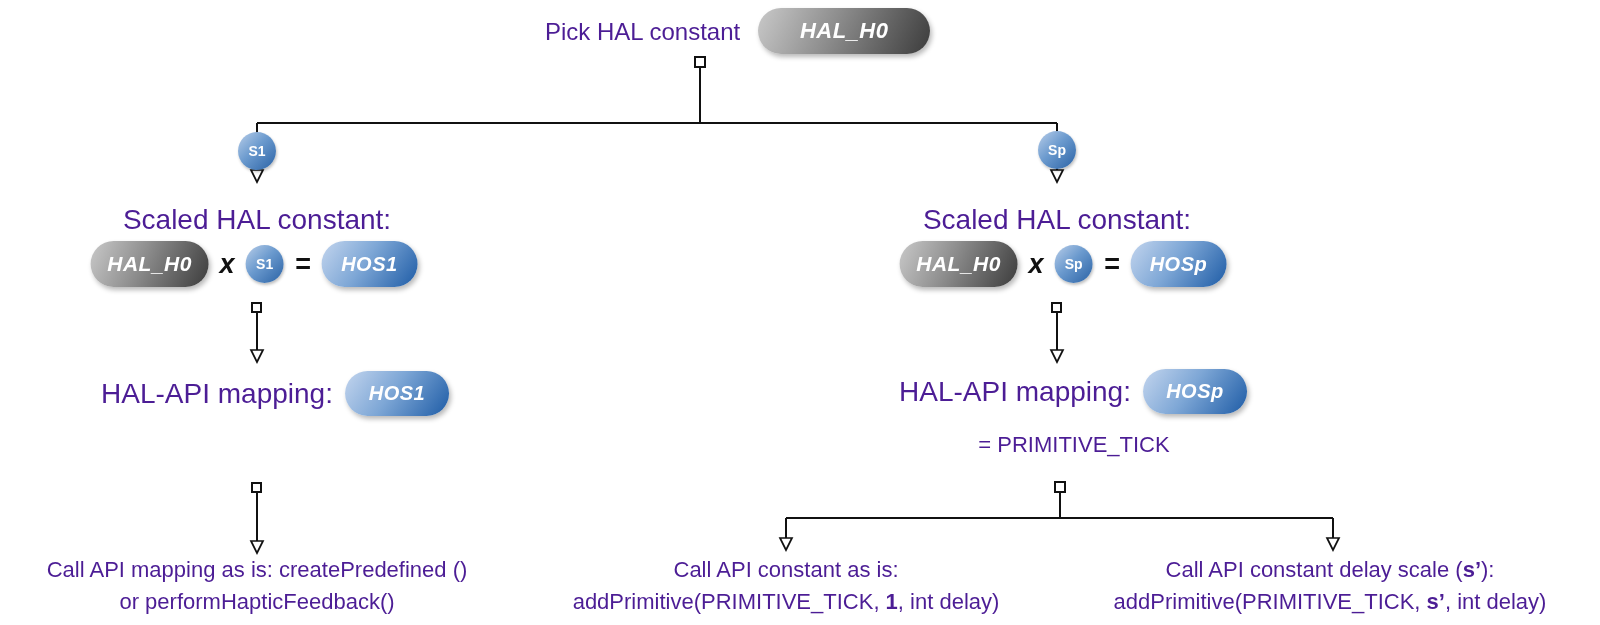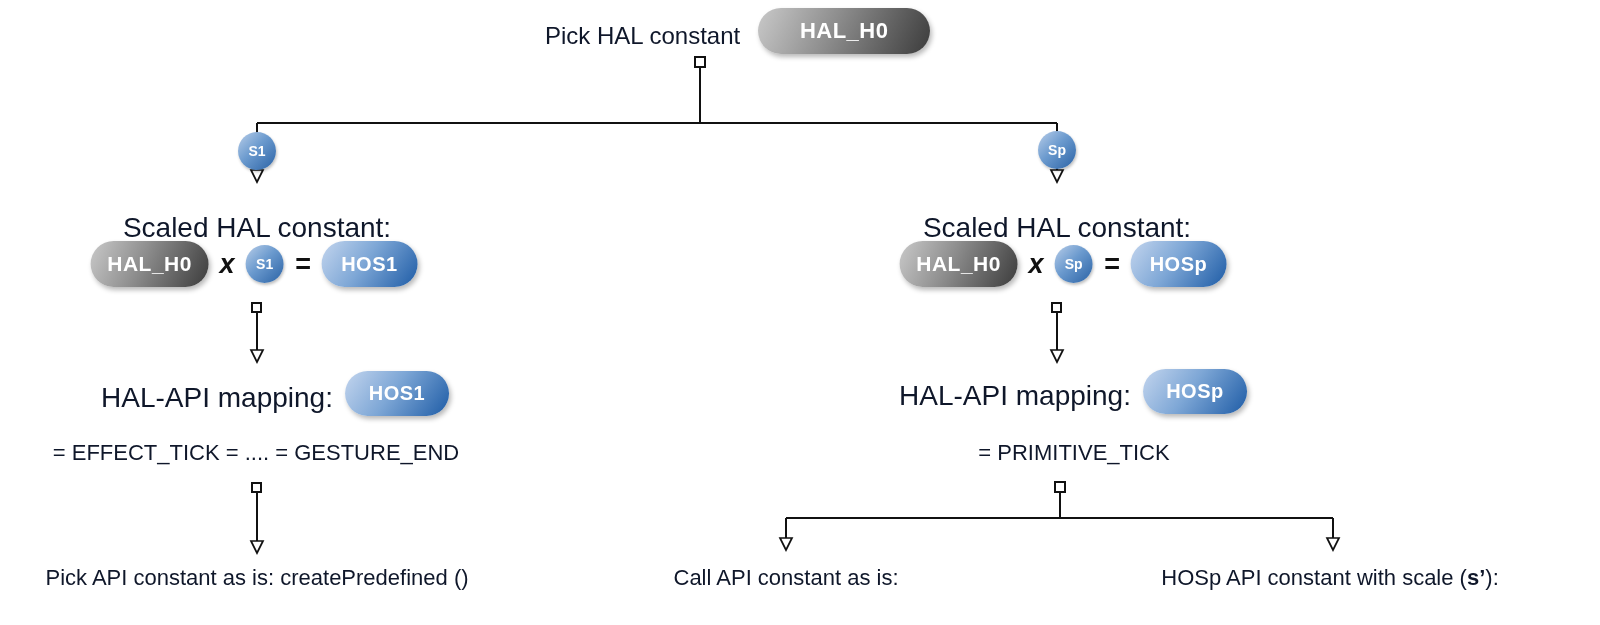--- a/index.html
+++ b/index.html
@@ -7,27 +7,27 @@
     position:relative;width:1600px;height:625px;background:#ffffff;
     font-family:"Liberation Sans",sans-serif;color:#111;overflow:hidden;
   }
   .connectors{position:absolute;left:0;top:0;width:1600px;height:625px;}
   .connectors line,.connectors polyline{stroke:#111;stroke-width:2;fill:none;}
   .connectors rect.port{fill:#fff;stroke:#111;stroke-width:2;}
   .connectors polygon.arrow{fill:#fff;stroke:#111;stroke-width:1.7;stroke-linejoin:miter;}
   .abs{position:absolute;}
   .cx{transform:translateX(-50%);white-space:nowrap;}
   .row{display:flex;align-items:center;}
-  .txt{font-size:22px;line-height:27px;color:#0f172a;margin-top:8px;}
+  .txt{font-size:22px;line-height:27px;color:#4c1d95;}
   .big{font-size:24px;}
   .heading{font-size:28px;}
   .maplabel{font-size:28px;}
   .pill{
     display:inline-flex;align-items:center;justify-content:center;
-    border-radius:999px;color:#fff;font-weight:bold;
+    border-radius:999px;color:#fff;font-weight:bold;font-style:italic;
     letter-spacing:.5px;box-shadow:2px 3px 5px rgba(0,0,0,.28);
   }
   .pill.gray{background:linear-gradient(115deg,#c9c9c9 0%,#8f8f8f 42%,#3c3c3c 100%);}
   .pill.blue{background:linear-gradient(125deg,#c3d5ee 0%,#7ea7d6 45%,#1e5ca6 100%);}
   .pill.lg{width:172px;height:46px;font-size:22px;}
   .pill.md{width:118px;height:46px;font-size:21px;}
   .pill.sm{width:96px;height:46px;font-size:20px;}
   .pill.map{width:104px;height:45px;font-size:20px;}
   .badge{
     width:38px;height:38px;border-radius:50%;
@@ -99,40 +99,46 @@
     <span class="badge">S1</span>
     <span class="op">=</span>
     <span class="pill blue sm">HOS1</span>
   </div>
 
   <div class="abs cx row" style="left:275px;top:371px;gap:12px;">
     <span class="txt maplabel">HAL-API mapping:</span>
     <span class="pill blue map">HOS1</span>
   </div>
 
-  <div class="abs cx txt" style="left:256px;top:431px;">= EFFECT_TICK = .... = GESTURE_END</div>
 
-  <div class="abs cx txt" style="left:257px;top:556px;">Pick API constant as is: createPredefined ()</div>
+  <div class="abs cx txt" style="left:257px;top:556px;">Call API mapping as is: createPredefined ()</div>
+  <div class="abs cx txt" style="left:257px;top:588px;">or performHapticFeedback()</div>
 
   <div class="abs cx txt heading" style="left:1057px;top:206px;">Scaled HAL constant:</div>
 
   <div class="abs cx row" style="left:1063px;top:241px;gap:9px;">
     <span class="pill gray md">HAL_H0</span>
     <span class="op">x</span>
     <span class="badge">Sp</span>
     <span class="op">=</span>
     <span class="pill blue sm">HOSp</span>
   </div>
 
   <div class="abs cx row" style="left:1073px;top:369px;gap:12px;">
     <span class="txt maplabel">HAL-API mapping:</span>
     <span class="pill blue map">HOSp</span>
   </div>
 
   <div class="abs cx txt" style="left:786px;top:556px;">Call API constant as is:</div>
 
   <div class="abs cx txt" style="left:1074px;top:431px;">= PRIMITIVE_TICK</div>
+  <div class="abs cx txt" style="left:786px;top:588px;">
+    <span>addPrimitive(PRIMITIVE_TICK, </span><b>1</b><span>, int delay)</span>
+  </div>
 
   <div class="abs cx txt" style="left:1330px;top:556px;">
-    <span>HOSp API constant with scale (</span><b>s’</b><span>):</span>
+    <span>Call API constant delay scale (</span><b>s’</b><span>):</span>
+  </div>
+  <div class="abs cx txt" style="left:1330px;top:588px;">
+    <span>addPrimitive(PRIMITIVE_TICK, </span><b>s’</b><span>, int delay)</span>
   </div>
 
 </div>
 
 </body></html>

